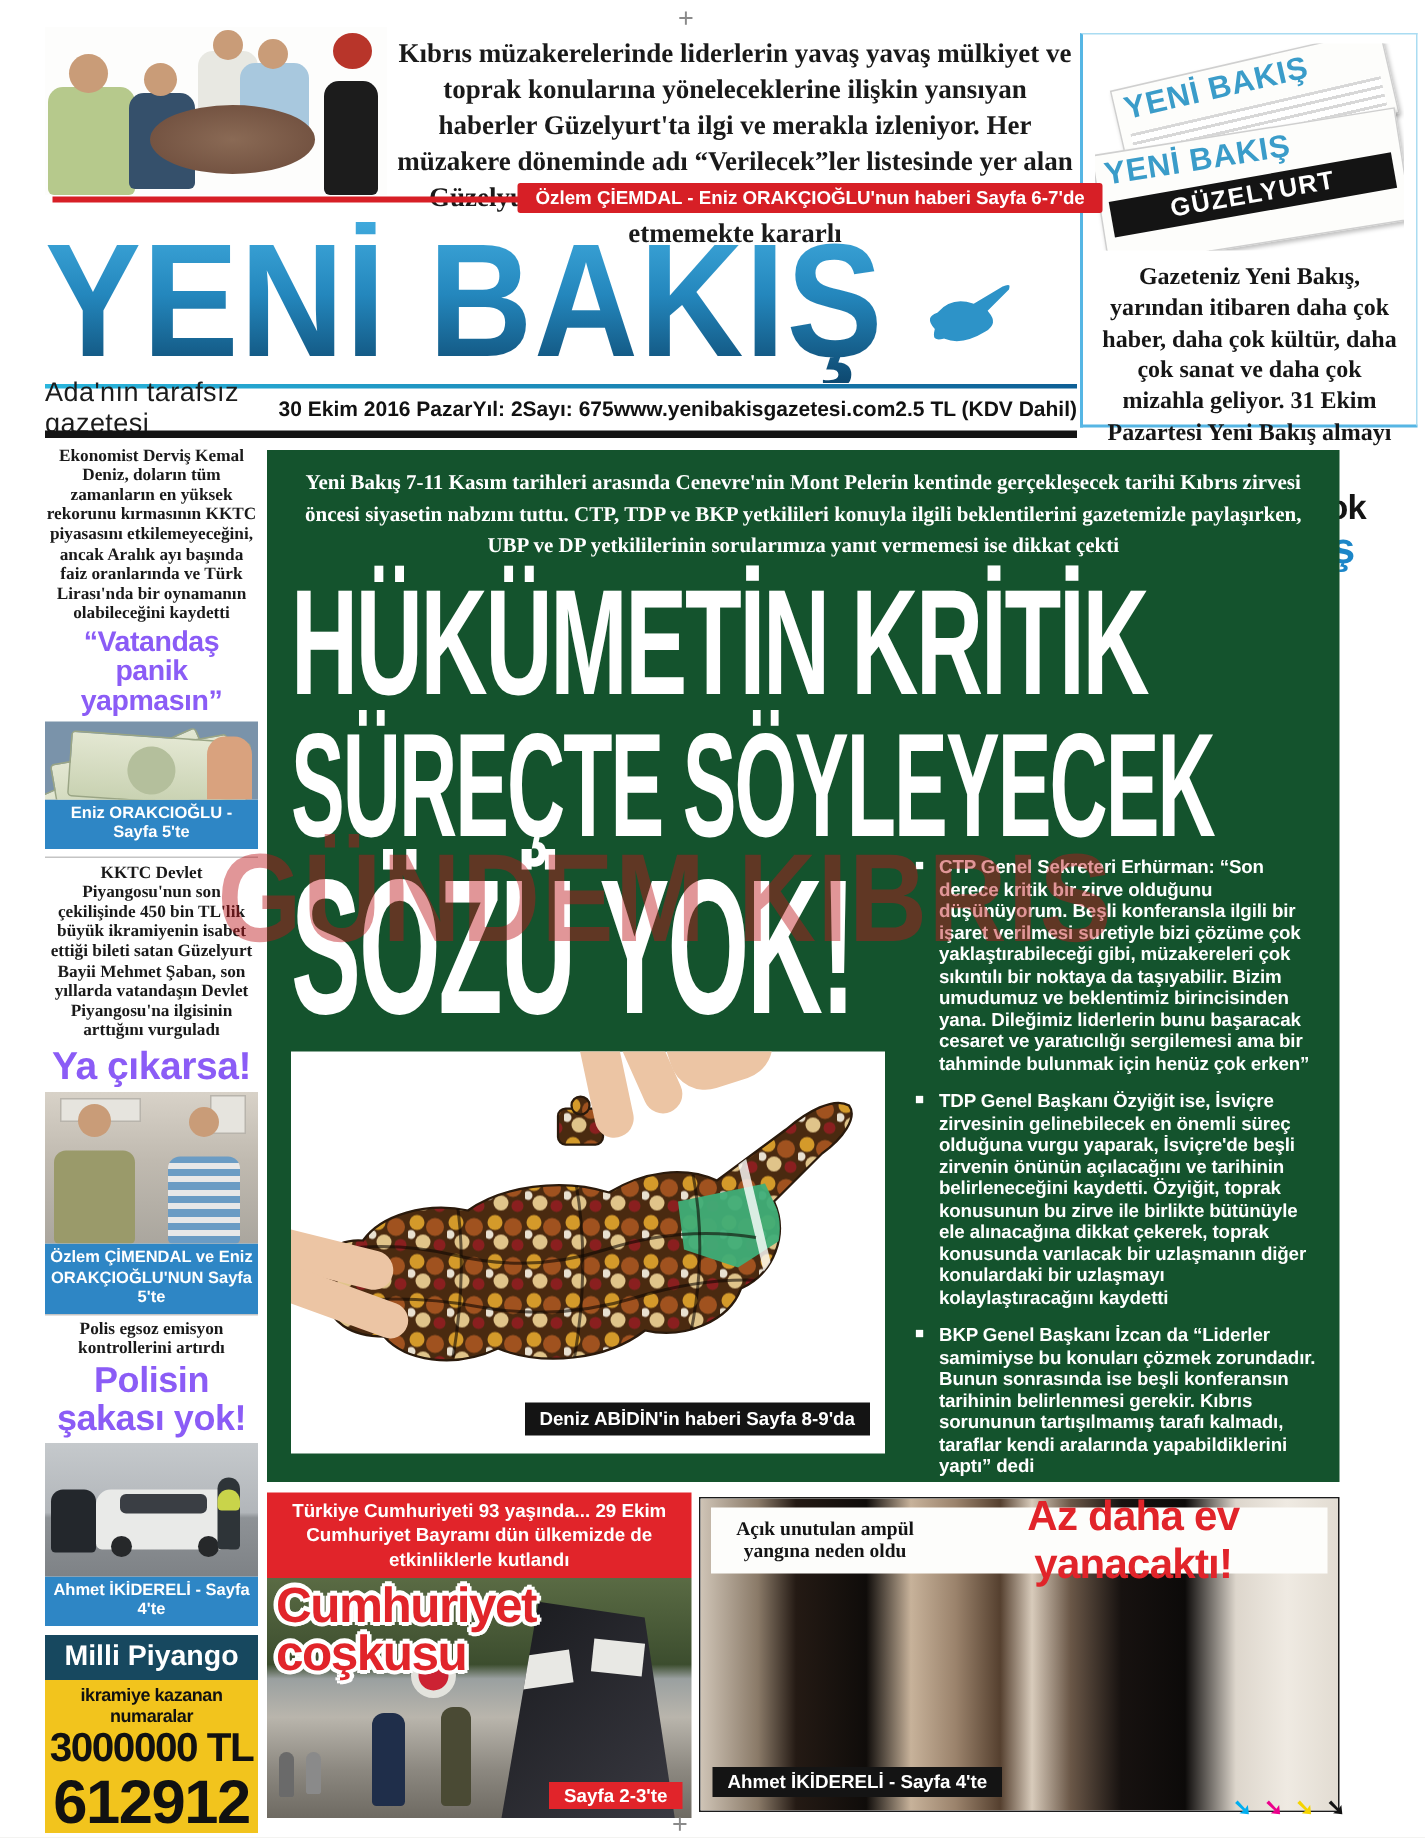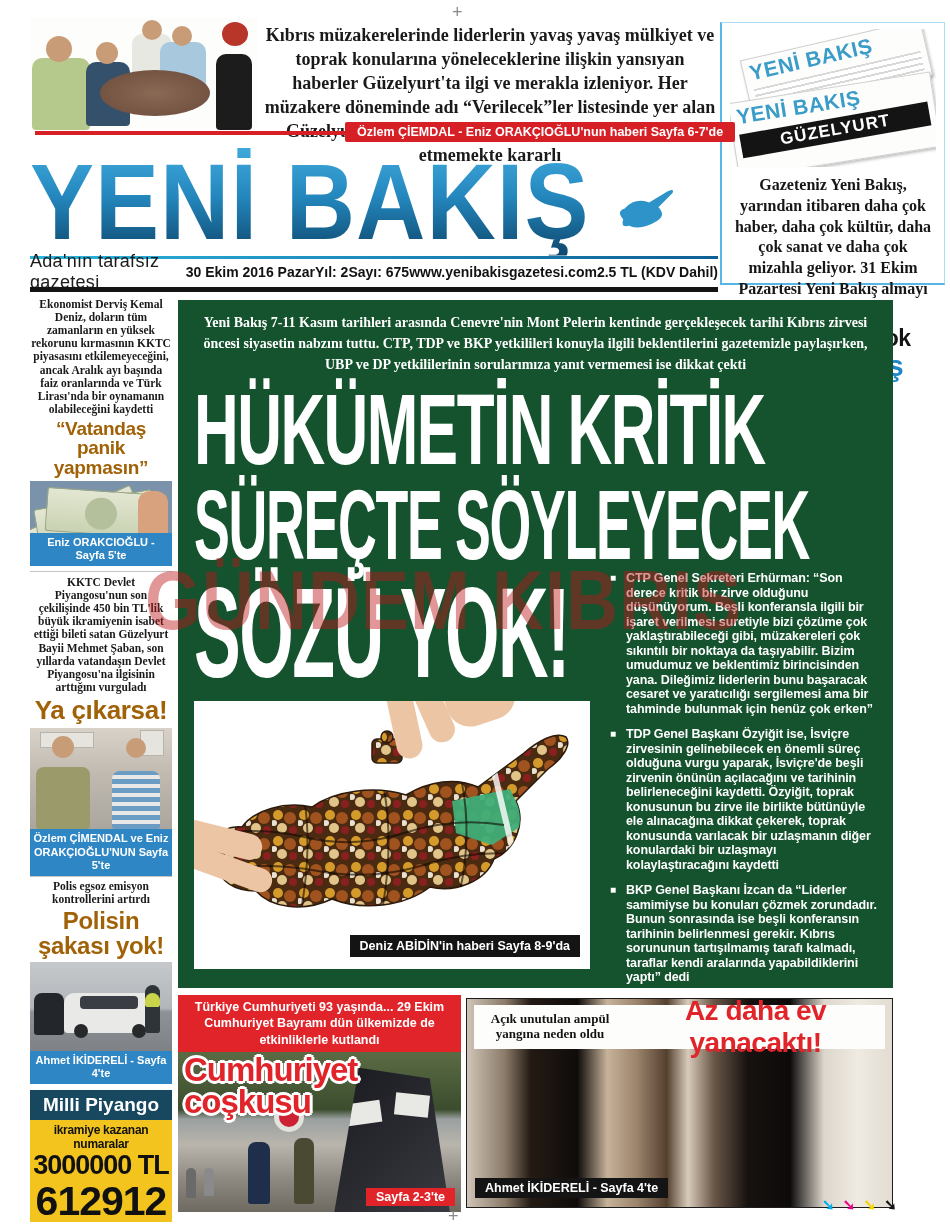--- a/index.html
+++ b/index.html
@@ -63,21 +63,21 @@
   .info{font-size:14px;font-weight:700;color:#121212;white-space:nowrap;}
   .blackrule{left:30px;top:287px;width:688px;height:5px;background:#141414;}
 
   
   .sb{left:30px;width:142px;display:flex;flex-direction:column;overflow:hidden;}
   .sb-s1{top:298px;height:268px;}
   .sb-s2{top:576px;height:300px;}
   .sb-s3{top:880px;height:204px;}
   .sb-intro{margin:0;font-family:"Liberation Serif",serif;font-weight:700;font-size:11.5px;
             line-height:1.14;text-align:center;color:#1a1a1a;}
-  .sb-headline{margin:3px 0 4px;text-align:center;font-weight:800;color:#a16207;line-height:1.02;letter-spacing:-0.3px;}
+  .sb-headline{margin:3px 0 4px;text-align:center;font-weight:800;color:#8b5cf6;line-height:1.02;letter-spacing:-0.3px;}
   .h-s1{font-size:19px;}
   .h-s2{font-size:26px;}
   .h-s3{font-size:24px;}
   .sb-photo{position:relative;flex:1;min-height:40px;overflow:hidden;}
   .sb-caption{background:#2e86c5;color:#fff;font-weight:700;font-size:11px;line-height:1.25;
               text-align:center;padding:3px 2px;}
   .sb-div{left:30px;width:142px;height:1px;background:#c4c4c4;}
   .lottery{left:30px;top:1090px;width:142px;height:131px;display:flex;flex-direction:column;}
   .lot-head{background:#17485f;color:#fff;font-weight:800;font-size:19px;text-align:center;
             padding:4px 0;}

